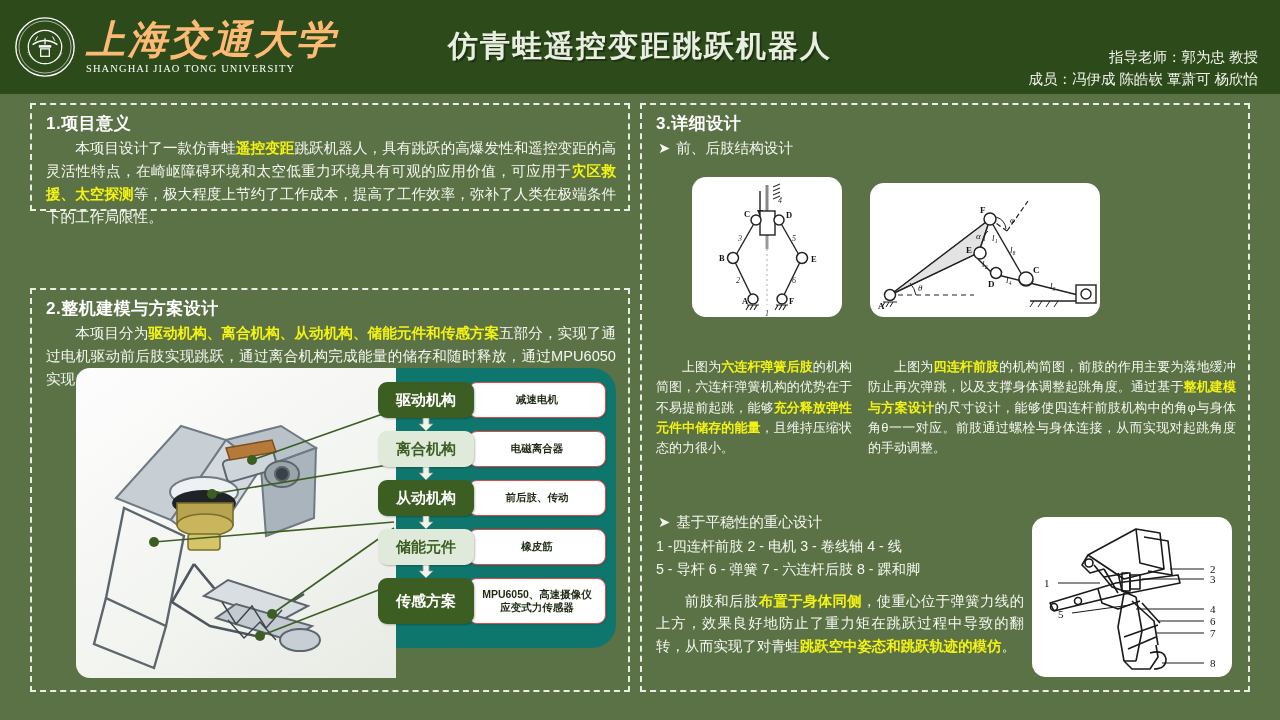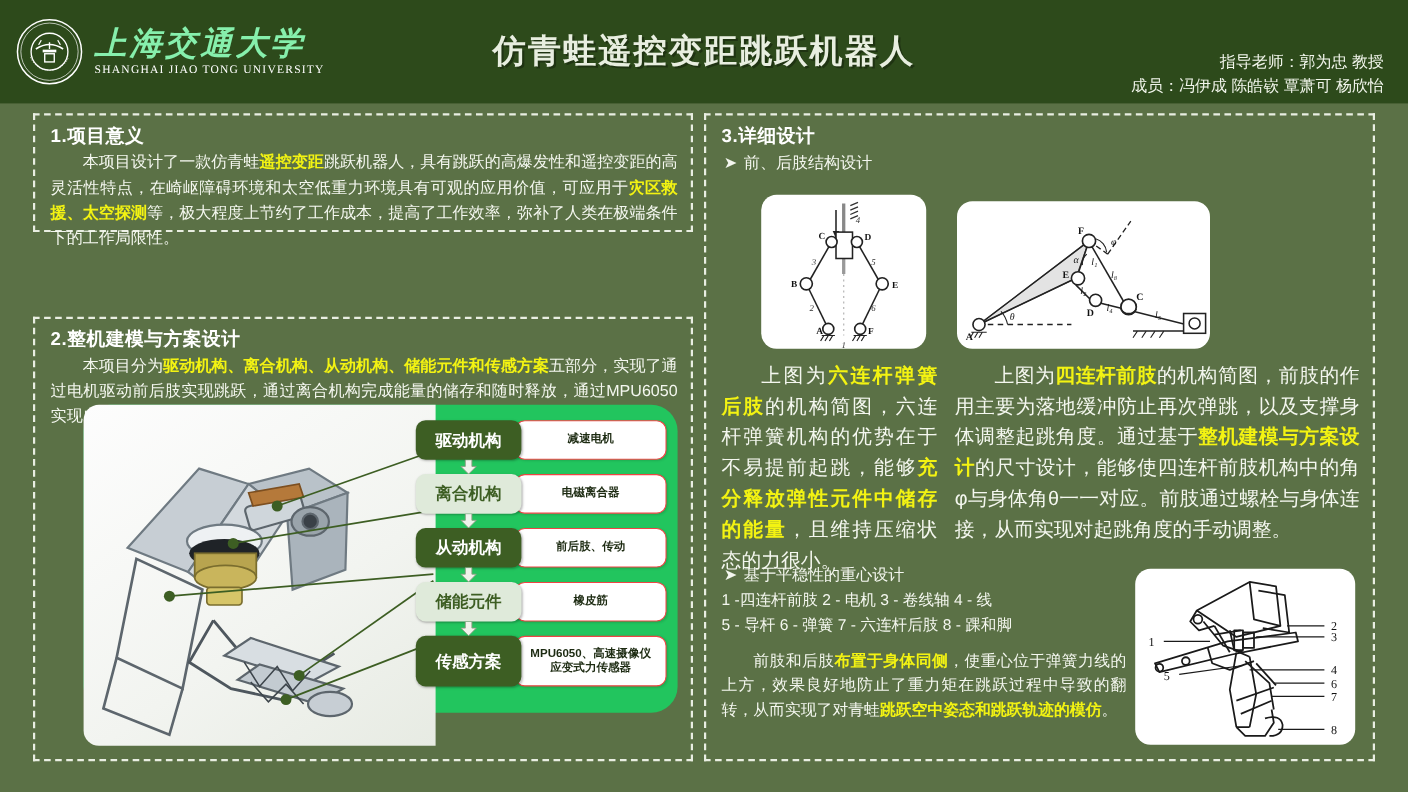--- a/index.html
+++ b/index.html
@@ -15,21 +15,21 @@
   .header {
     position:absolute; left:0; top:0; width:1280px; height:94px;
     background:#2d4a1b;
     display:flex; align-items:center;
   }
   .logo-wrap { display:flex; align-items:center; padding-left:14px; }
   .sjtu-seal { width:62px; height:62px; flex:0 0 auto; }
   .logo-text { margin-left:10px; }
   .logo-cn {
     font-family:"Liberation Serif","DejaVu Serif",serif;
-    font-size:29px; font-weight:bold; color:#86efac;
+    font-size:39px; font-weight:bold; color:#fdba74;
     letter-spacing:3px; font-style:italic; line-height:1.05;
   }
   .logo-en {
     font-family:"Liberation Serif","DejaVu Serif",serif;
     font-size:10.5px; color:#ffffff; letter-spacing:1.1px;
     margin-top:3px;
   }
   .poster-title {
     position:absolute; left:360px; top:26px; width:560px;
     text-align:center;
@@ -62,21 +62,21 @@
     padding:2px 12px 0 14px; text-align:justify;
   }
   .indent { padding-left:2em; }
   .hl { color:#f3f312; font-weight:bold; }
   .hl-b { color:#f3f312; font-weight:bold; }
 
   
   .s2-graphic {
     position:absolute; left:44px; top:78px;
     width:540px; height:280px;
-    background:#22c55e;
+    background:#0f766e;
     border-radius:24px;
   }
   .robot-photo {
     position:absolute; left:0px; top:0px; width:320px; height:310px;
     border-radius:14px 0 0 14px;
     background:linear-gradient(145deg,#fdfdfd 0%,#f2f4f0 60%,#e7ebe3 100%);
     overflow:hidden;
   }
   .flow {
     position:absolute; right:10px; top:14px;
@@ -117,22 +117,22 @@
 
   .diagram-card {
     position:absolute; background:#ffffff; border-radius:14px;
     overflow:hidden;
   }
   #diag-six  { left:50px;  top:72px;  width:150px; height:140px; }
   #diag-four { left:228px; top:78px;  width:230px; height:134px; }
   #diag-leg  { left:390px; top:412px; width:200px; height:160px; }
 
   .col-text {
-    position:absolute; font-size:18px; line-height:1.56;
-    color:#f4f7ef; text-align:justify;
+    position:absolute; font-size:13px; line-height:1.56;
+    color:#f4f7ef; text-align:justify;margin-top:30px;
   }
   #text-left  { left:14px;  top:222px; width:196px; }
   #text-right { left:226px; top:222px; width:368px; }
 
   #legend { position:absolute; left:14px; top:430px; width:368px;
             font-size:14.2px; line-height:1.6; color:#f4f7ef; }
   #bottom-text { position:absolute; left:14px; top:485px; width:368px;
             font-size:14.4px; line-height:1.56; color:#f4f7ef; text-align:justify;}
 
   svg text { font-family:"Liberation Serif","DejaVu Serif",serif; }

